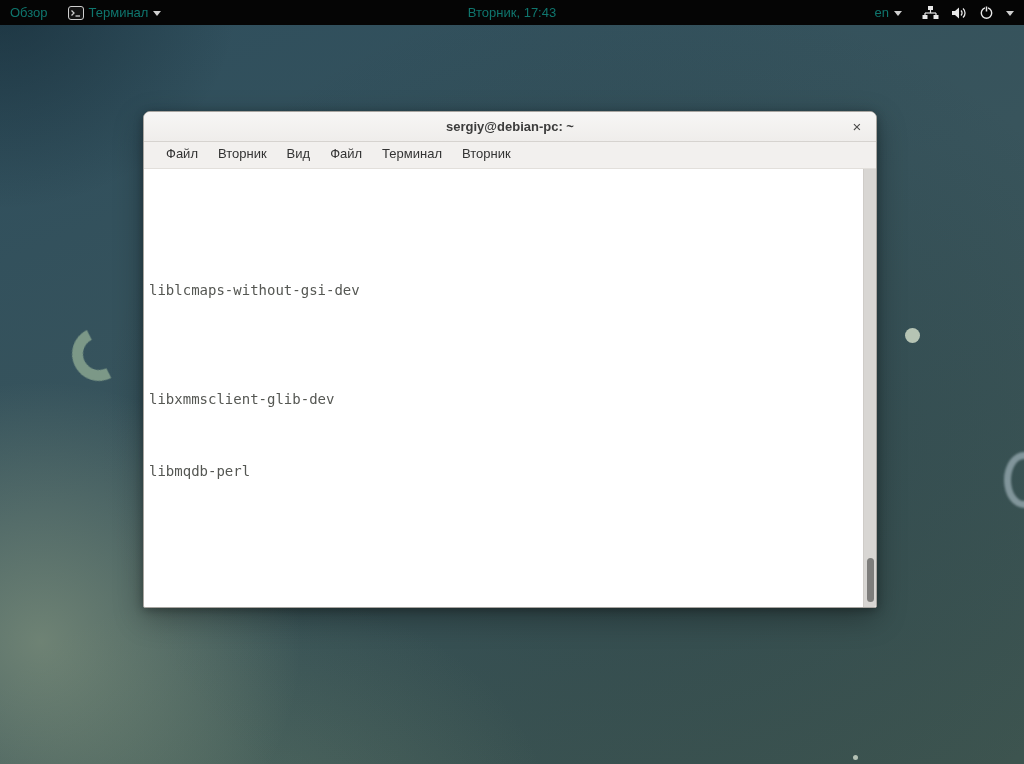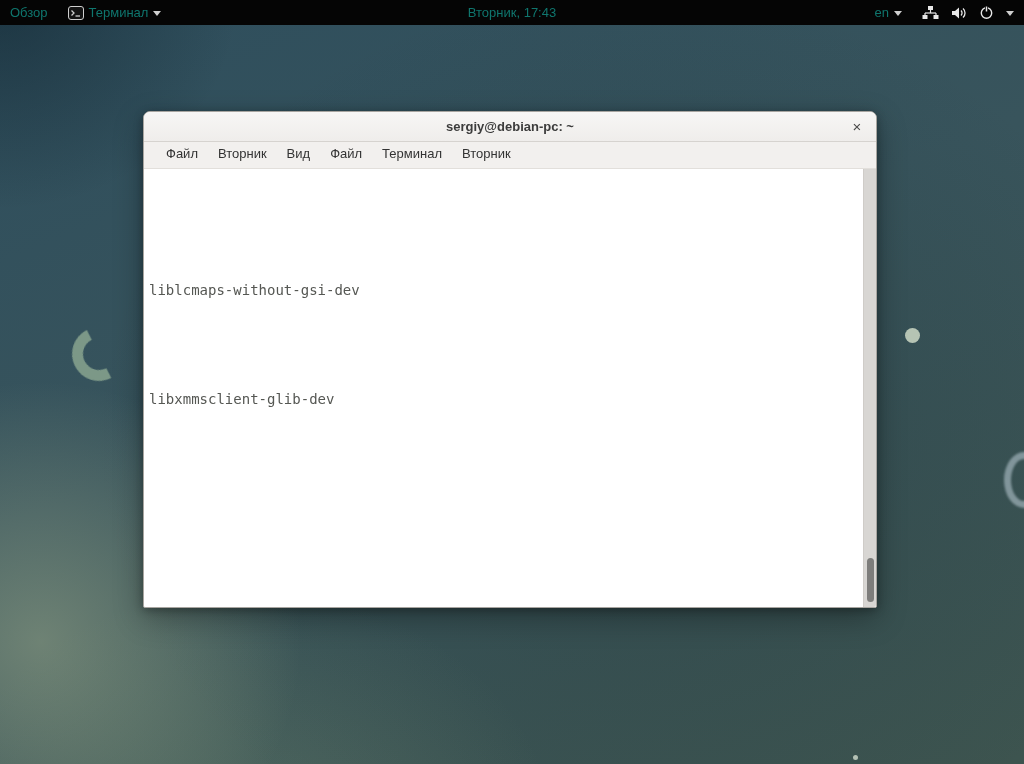--- a/index.html
+++ b/index.html
@@ -201,20 +201,21 @@
     <div class="term-content">
       <div>
         
       
           <div class="tline">liblcmaps-without-gsi-dev</div>
         
         
         
           <div class="tline">libxmmsclient-glib-dev</div>
         
+          <div class="tline">libmqdb-perl</div>
         
           
         
           
         
           
         
           
         
           

